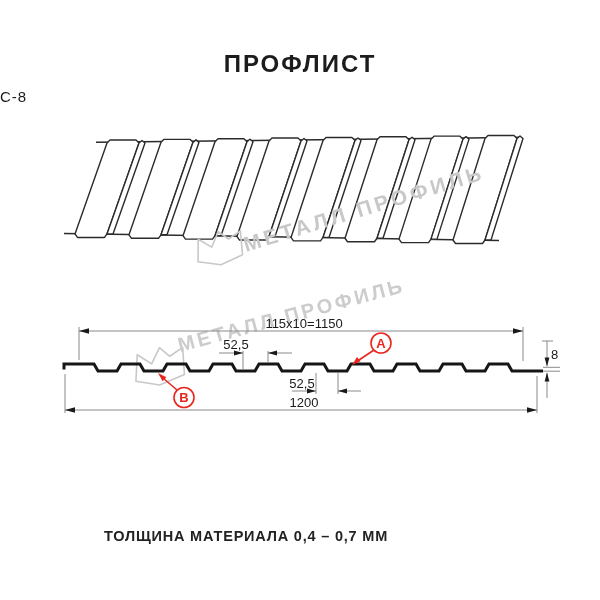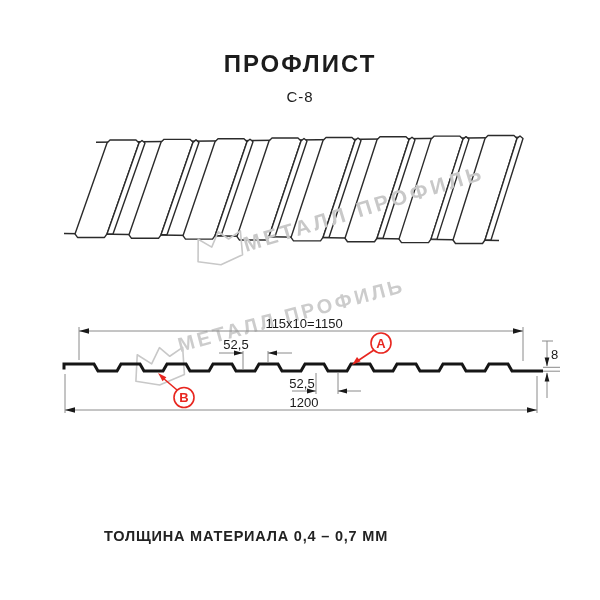--- a/index.html
+++ b/index.html
@@ -1,20 +1,20 @@
 <!DOCTYPE html>
 <html><head>
 <meta charset="utf-8">
 <style>
   html,body{margin:0;padding:0;background:#ffffff;}
   .page{position:relative;width:600px;height:600px;background:#fff;overflow:hidden;
         font-family:"Liberation Sans",sans-serif;}
   .title{position:absolute;top:50px;left:0;width:600px;text-align:center;
          font-size:24px;font-weight:700;letter-spacing:2px;color:#1c1c1c;}
-  .subtitle{position:absolute;top:88px;left:0;width:600px;text-align:center;
+  .subtitle{position:absolute;top:88px;left:0;width:600px;text-align:left;
             font-size:15px;font-weight:500;letter-spacing:1px;color:#1c1c1c;}
   .footer{position:absolute;top:528px;left:0;width:492px;text-align:center;
           font-size:14.5px;font-weight:600;letter-spacing:0.8px;color:#222;}
   svg{position:absolute;top:0;left:0;}
   .edge{stroke:#2b2b2b;stroke-width:1.5;fill:none;}
   .rib{fill:#ffffff;stroke:#2b2b2b;stroke-width:1.4;stroke-linejoin:round;}
   .wm-text{fill:#c8c8c8;font-size:21px;font-weight:600;letter-spacing:3.5px;}
   .wm-text2{fill:#cccccc;font-size:20px;font-weight:600;letter-spacing:3px;}
   .wm-logo{fill:none;stroke:#c8c8c8;stroke-width:1.6;stroke-linejoin:round;}
   .dimline{stroke:#8a8a8a;stroke-width:1;fill:none;}

